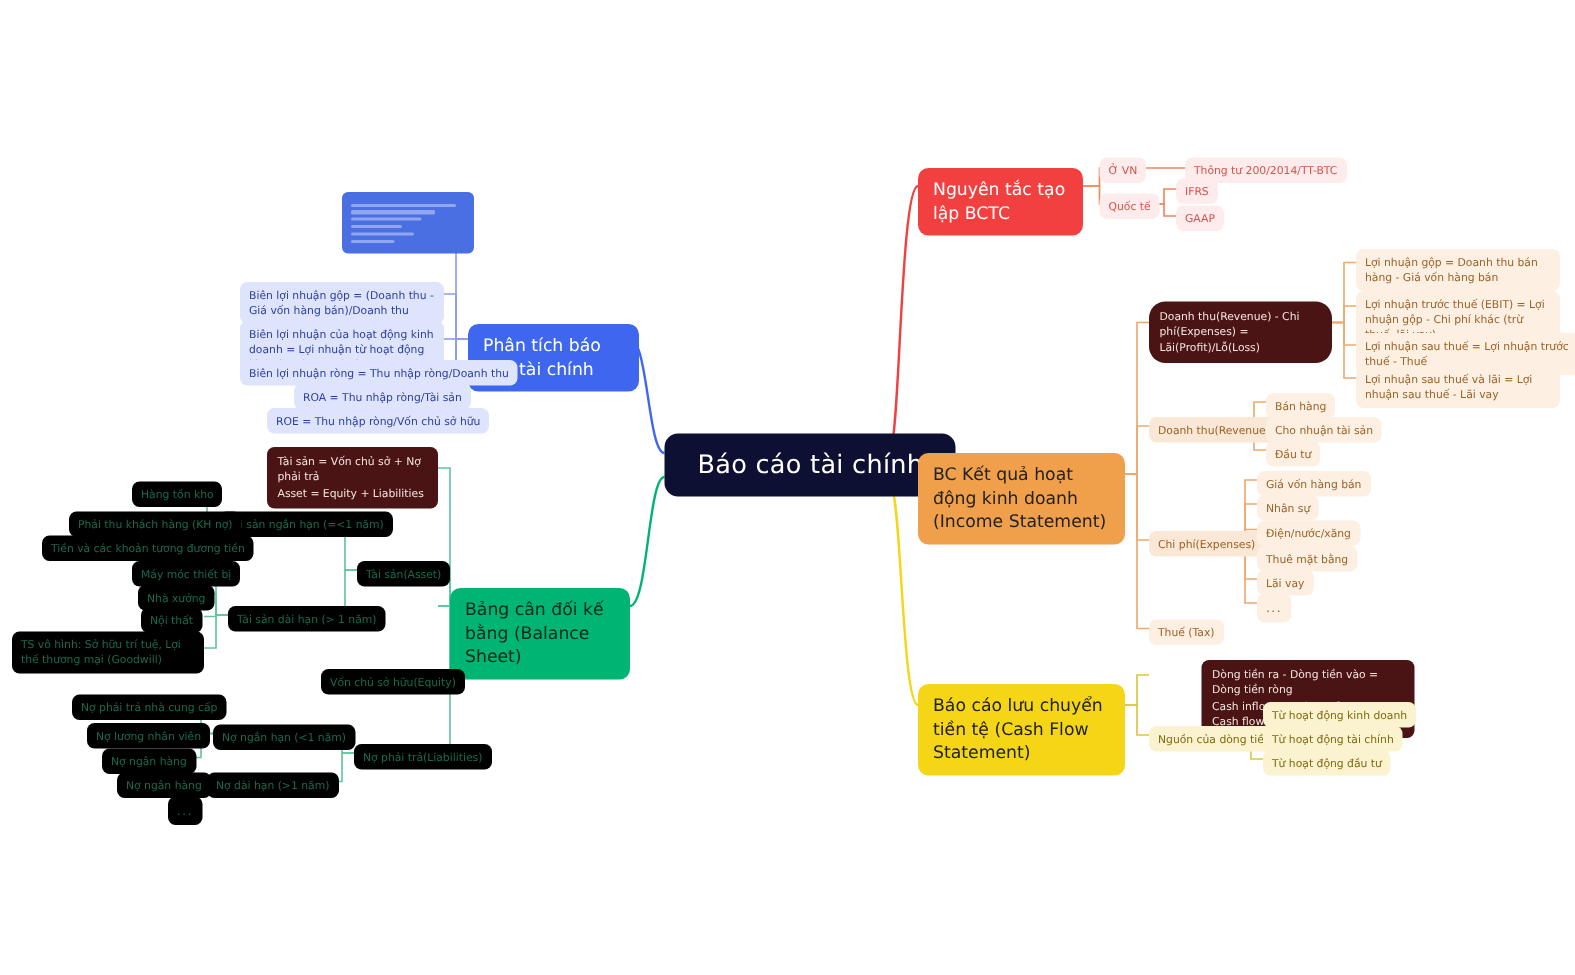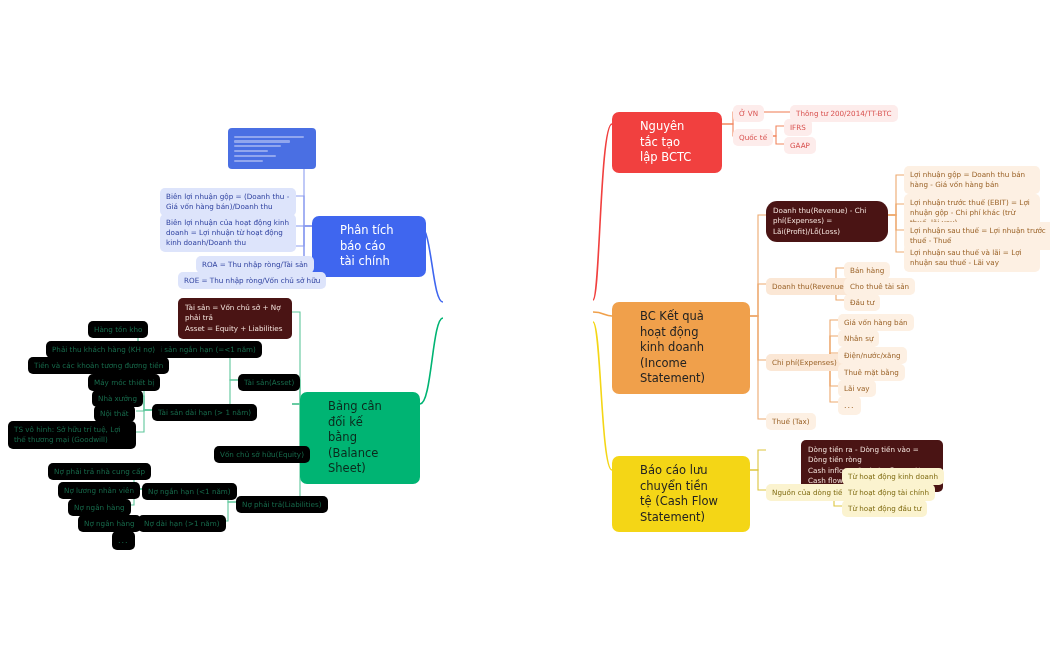--- a/index.html
+++ b/index.html
@@ -8,21 +8,21 @@
        -webkit-font-smoothing:antialiased;}
   #canvas{position:absolute;inset:0;}
   svg.links{position:absolute;left:0;top:0;width:1050px;height:650px;overflow:visible;}
   .node{position:absolute;box-sizing:border-box;}
 
   
   .central{background:#0d1033;color:#ffffff;border-radius:9px;
            font-size:17px;padding:11px 22px;white-space:nowrap;letter-spacing:.2px;}
 
   
-  .l1{border-radius:7px;font-size:11.5px;line-height:1.35;padding:7px 28px;}
+  .l1{border-radius:7px;font-size:11.5px;line-height:1.35;padding:7px 10px;}
   .l1.red{background:#f1403f;color:#fff;}
   .l1.orange{background:#f0a04b;color:#222;}
   .l1.yellow{background:#f4d616;color:#222;}
   .l1.green{background:#00b473;color:#0b2a1d;}
   .l1.blue{background:#3f66ef;color:#fff;}
 
   
   .dark{background:#4a1414;color:#f4e4dd;border-radius:5px;
         font-size:7.2px;line-height:1.45;padding:5px 7px;}
 
@@ -129,40 +129,41 @@
         <path d="M312 226 L 304 226 L 304 150 L 296 150"></path>
         <path d="M312 226 L 304 226 L 304 196 L 296 196"></path>
         <path d="M312 226 L 304 226 L 304 226 L 296 226"></path>
         <path d="M312 226 L 304 226 L 304 246 L 296 246"></path>
         <path d="M312 226 L 304 226 L 304 262 L 296 262"></path>
         <path d="M312 226 L 304 226 L 304 278 L 296 278"></path>
       </g>
     </g>
   </svg>
 
+  <div class="node central" style="left:443px;top:289px;">Báo cáo tài chính</div>
 
   <div class="node l1 red" style="left:612px;top:112px;width:110px;">Nguyên tắc tạo lập BCTC</div>
   <div class="node chip redbox nowrap" style="left:733px;top:105px;">Ở VN</div>
   <div class="node chip redbox nowrap" style="left:733px;top:129px;">Quốc tế</div>
   <div class="node chip redbox nowrap" style="left:790px;top:105px;">Thông tư 200/2014/TT-BTC</div>
   <div class="node chip redbox nowrap" style="left:784px;top:119px;">IFRS</div>
   <div class="node chip redbox nowrap" style="left:784px;top:137px;">GAAP</div>
 
   <div class="node l1 orange" style="left:612px;top:302px;width:138px;">BC Kết quả hoạt động kinh doanh (Income Statement)</div>
 
   <div class="node dark" style="left:766px;top:201px;width:122px;border-radius:11px;">Doanh thu(Revenue) - Chi phí(Expenses) = Lãi(Profit)/Lỗ(Loss)</div>
 
   <div class="node chip orangel" style="left:904px;top:166px;width:136px;">Lợi nhuận gộp = Doanh thu bán hàng - Giá vốn hàng bán</div>
   <div class="node chip orangel" style="left:904px;top:194px;width:136px;">Lợi nhuận trước thuế (EBIT) = Lợi nhuận gộp - Chi phí khác (trừ thuế, lãi vay)</div>
   <div class="node chip orangel" style="left:904px;top:222px;width:164px;">Lợi nhuận sau thuế = Lợi nhuận trước thuế - Thuế</div>
   <div class="node chip orangel" style="left:904px;top:244px;width:136px;">Lợi nhuận sau thuế và lãi = Lợi nhuận sau thuế - Lãi vay</div>
 
   <div class="node chip orange nowrap" style="left:766px;top:278px;">Doanh thu(Revenue)</div>
   <div class="node chip orangel nowrap" style="left:844px;top:262px;">Bán hàng</div>
-  <div class="node chip orangel nowrap" style="left:844px;top:278px;">Cho thuê tài sản</div>
+  <div class="node chip orangel nowrap" style="left:844px;top:278px;">Cho nhuận tài sản</div>
   <div class="node chip orangel nowrap" style="left:844px;top:294px;">Đầu tư</div>
 
   <div class="node chip orange nowrap" style="left:766px;top:354px;">Chi phí(Expenses)</div>
   <div class="node chip orangel nowrap" style="left:838px;top:314px;">Giá vốn hàng bán</div>
   <div class="node chip orangel nowrap" style="left:838px;top:330px;">Nhân sự</div>
   <div class="node chip orangel nowrap" style="left:838px;top:347px;">Điện/nước/xăng</div>
   <div class="node chip orangel nowrap" style="left:838px;top:364px;">Thuê mặt bằng</div>
   <div class="node chip orangel nowrap" style="left:838px;top:380px;">Lãi vay</div>
   <div class="node chip orangel nowrap ell" style="left:838px;top:396px;">...</div>
 
@@ -210,16 +211,17 @@
     <div class="blurline w1"></div>
     <div class="blurline w2"></div>
     <div class="blurline w3"></div>
     <div class="blurline w4"></div>
     <div class="blurline w5"></div>
     <div class="blurline w6"></div>
   </div>
 
   <div class="node chip blue" style="left:160px;top:188px;width:136px;">Biên lợi nhuận gộp = (Doanh thu - Giá vốn hàng bán)/Doanh thu</div>
   <div class="node chip blue" style="left:160px;top:214px;width:136px;">Biên lợi nhuận của hoạt động kinh doanh = Lợi nhuận từ hoạt động kinh doanh/Doanh thu</div>
+  <div class="node chip blue nowrap" style="left:160px;top:240px;">Biên lợi nhuận ròng = Thu nhập ròng/Doanh thu</div>
   <div class="node chip blue nowrap" style="left:196px;top:256px;">ROA = Thu nhập ròng/Tài sản</div>
   <div class="node chip blue nowrap" style="left:178px;top:272px;">ROE = Thu nhập ròng/Vốn chủ sở hữu</div>
 
 </div>
 
 </body></html>

